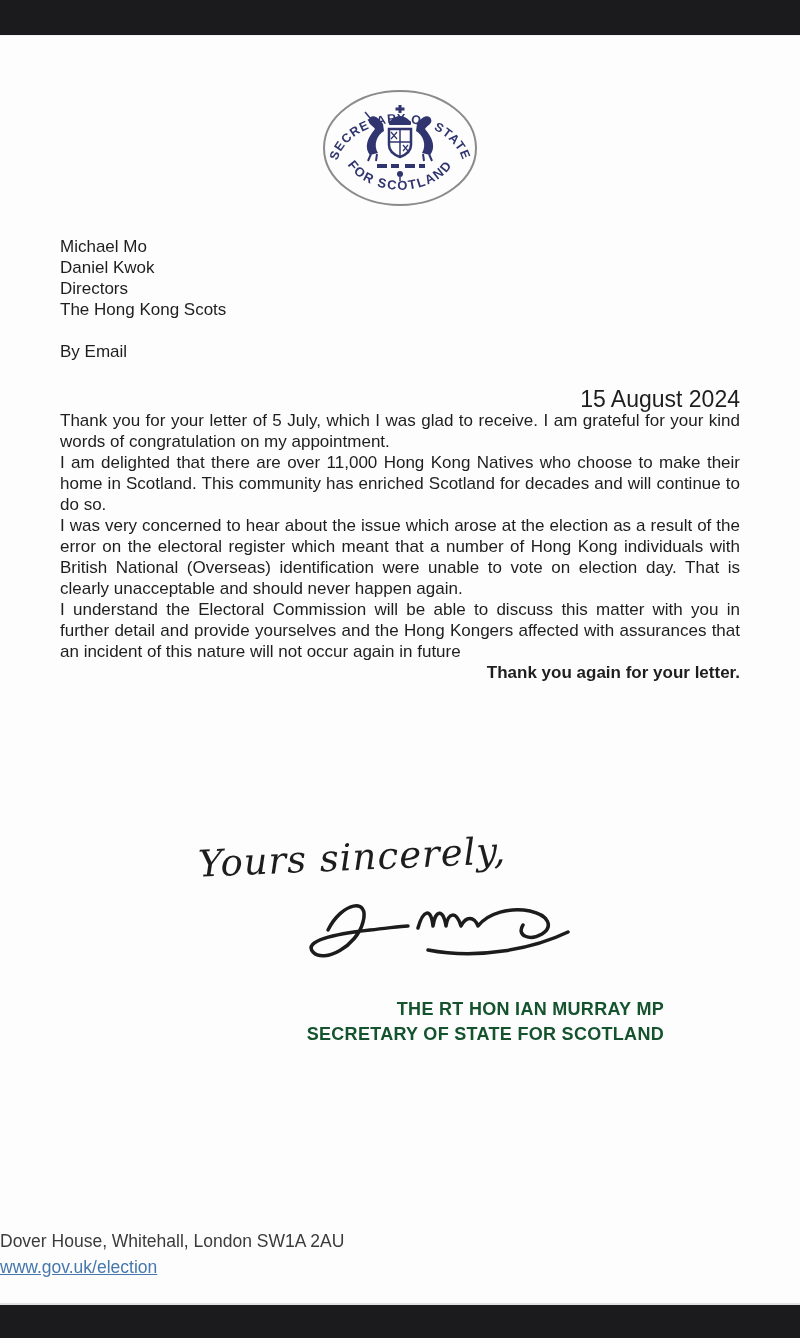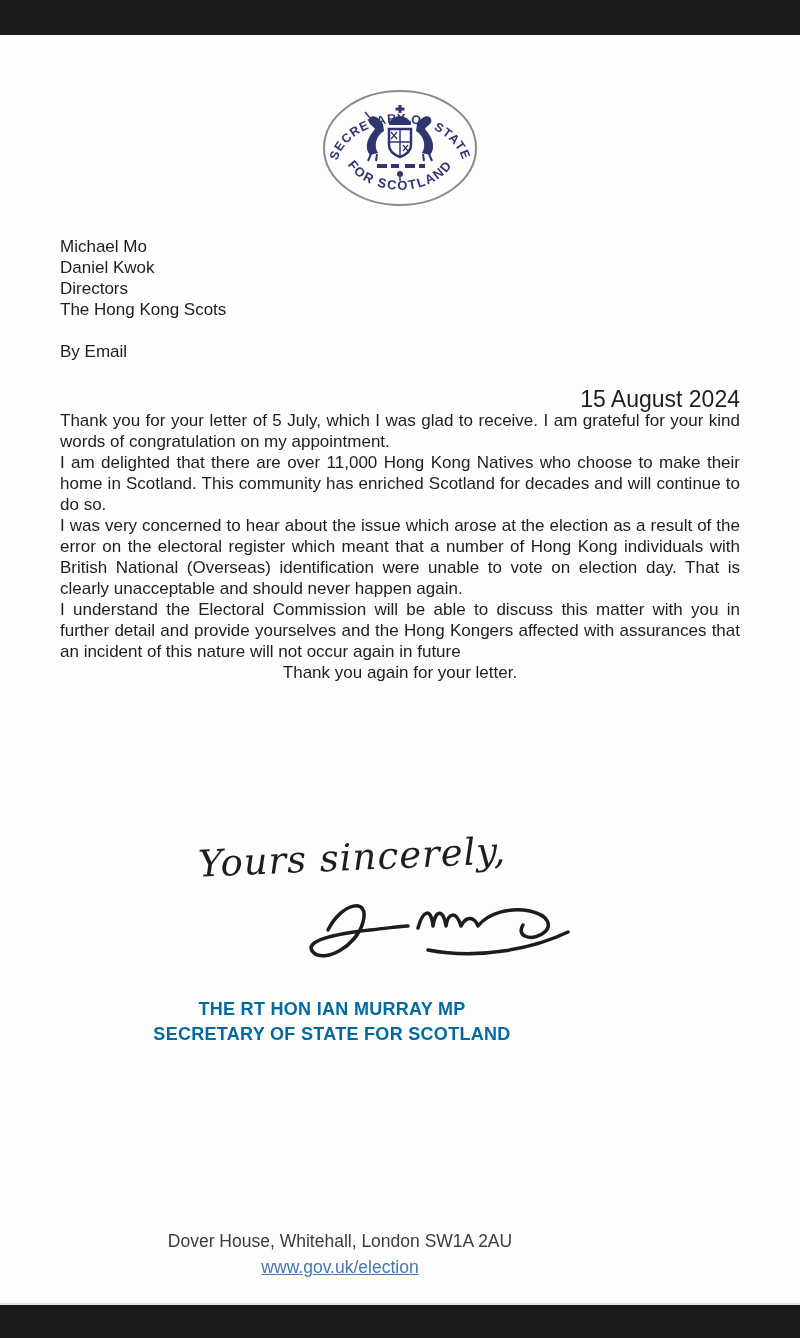--- a/index.html
+++ b/index.html
@@ -24,52 +24,51 @@
   .content { padding: 0 60px; }
   .recipient { margin-top: 28px; font-size: 17px; line-height: 21px; }
   .delivery { margin-top: 21px; font-size: 17px; line-height: 21px; }
   .date { margin-top: 27px; font-size: 23px; line-height: 21px; text-align: right; }
   .salutation { margin-top: 21px; font-size: 17px; line-height: 21px; }
   p.body-para {
     font-size: 17px;
     line-height: 21px;
     text-align: justify;
   }
-  p.no-justify { text-align: center; }
+  p.no-justify { text-align: right; font-weight: bold; }
 
   .valediction {
     position: absolute;
     left: 198px;
     top: 836px;
     font-family: "DejaVu Serif", serif;
     font-style: italic;
     font-size: 37px;
     letter-spacing: 1px;
     color: #1d1d1d;
     transform: rotate(-2.5deg);
     white-space: nowrap;
   }
   .signature-svg { position: absolute; left: 290px; top: 888px; }
 
   .signatory {
     position: absolute;
     left: 0; top: 997px;
     width: 664px;
-    text-align: center;
+    text-align: right;
     font-weight: bold;
     font-size: 18px;
     line-height: 25px;
     letter-spacing: 0.3px;
-    color: #0369a1;
+    color: #14532d;
   }
   .footer {
     position: absolute;
     left: 0; top: 1228px;
     width: 680px;
-    text-align: center;
     font-size: 17.5px;
     line-height: 26px;
   }
   .footer .address { color: #3b3b3b; }
   .footer a { color: #4677ad; text-decoration: underline; }
 </style>
 </head>
 <body>
 
 <div class="page">

